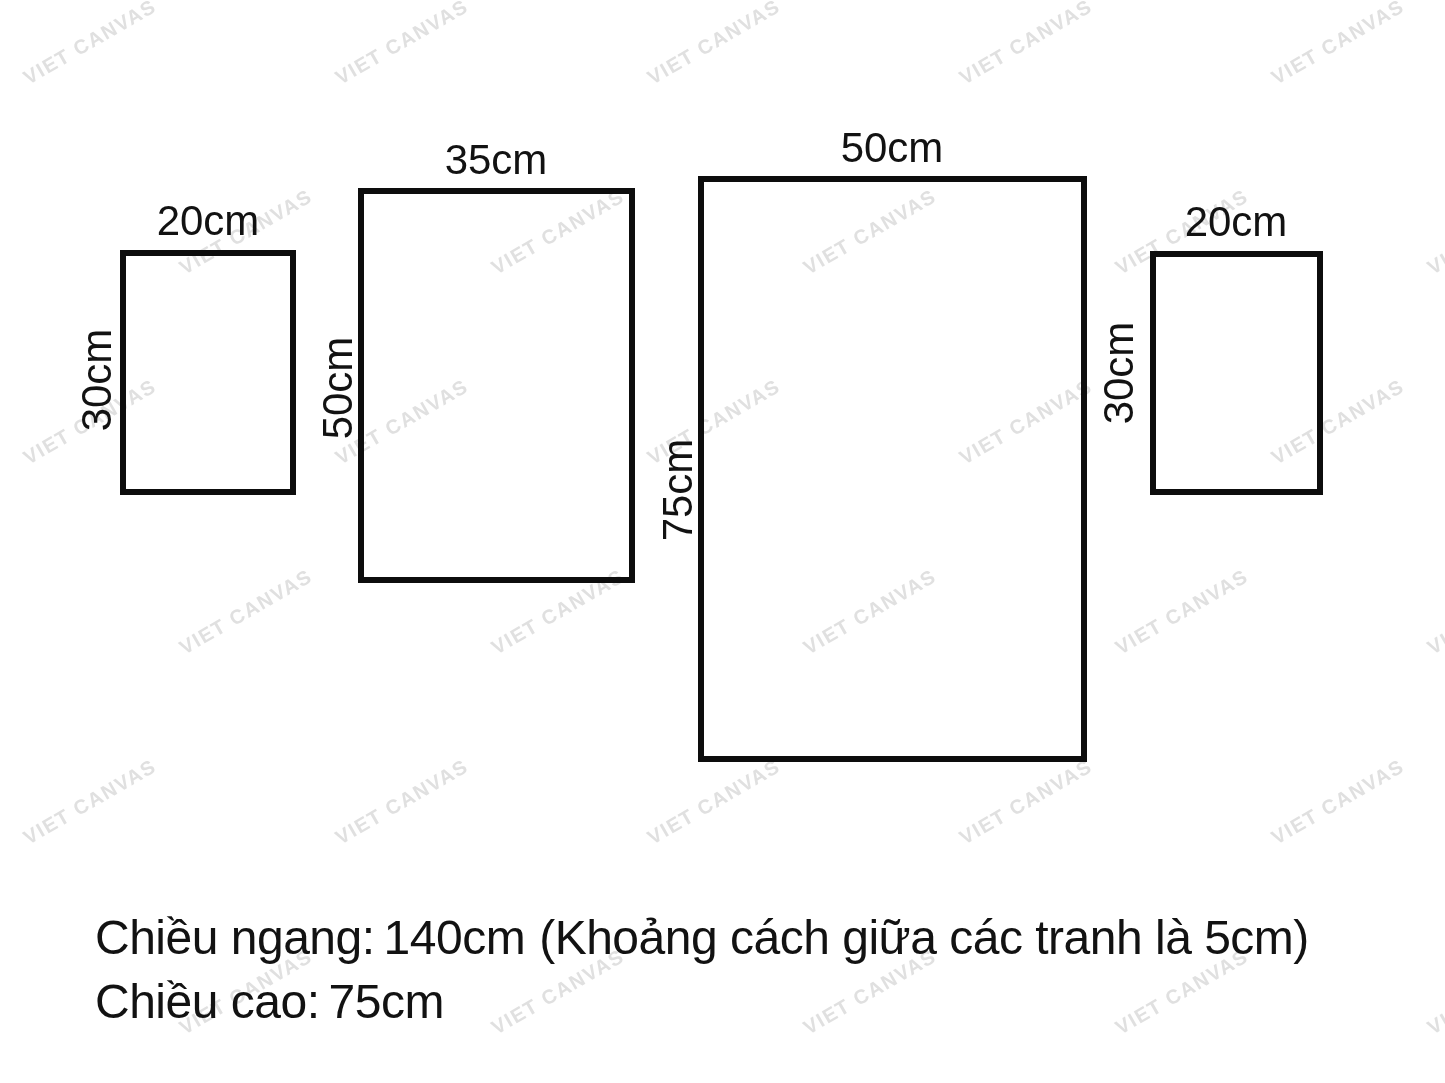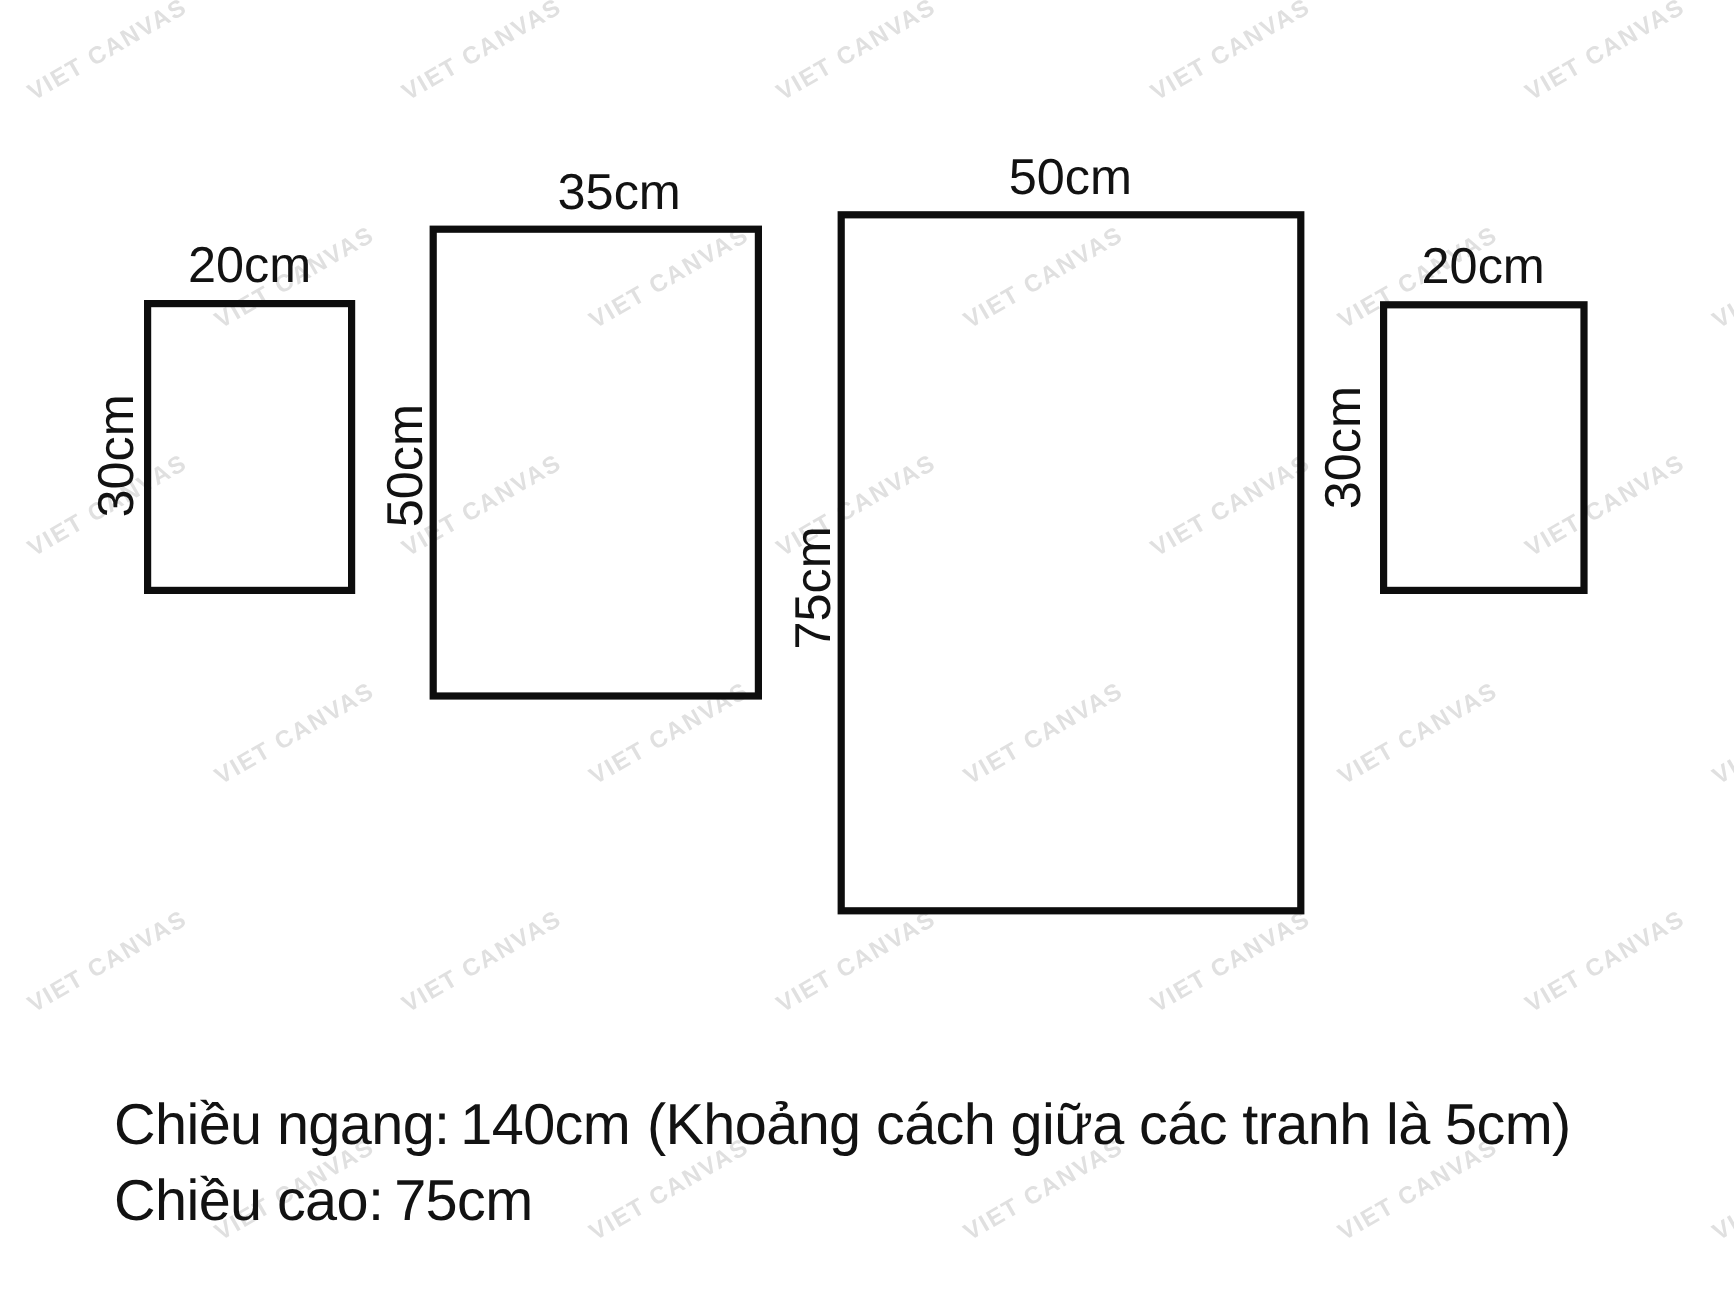--- a/index.html
+++ b/index.html
@@ -50,21 +50,21 @@
     position: absolute;
     z-index: 3;
     font-size: 42px;
     color: var(--text);
     white-space: nowrap;
     transform: translate(-50%, -50%);
   }
   .dim-label.vert { transform: translate(-50%, -50%) rotate(-90deg); }
   #p1w { left: 208px;  top: 221px; }
   #p1h { left: 97px;   top: 380px; }
-  #p2w { left: 516px;  top: 160px; }
+  #p2w { left: 496px;  top: 160px; }
   #p2h { left: 338px;  top: 388px; }
   #p3w { left: 892px;  top: 148px; }
   #p3h { left: 678px;  top: 490px; }
   #p4w { left: 1236px; top: 222px; }
   #p4h { left: 1119px; top: 373px; }
   
   .footer {
     position: absolute;
     left: 95px;
     top: 906px;

